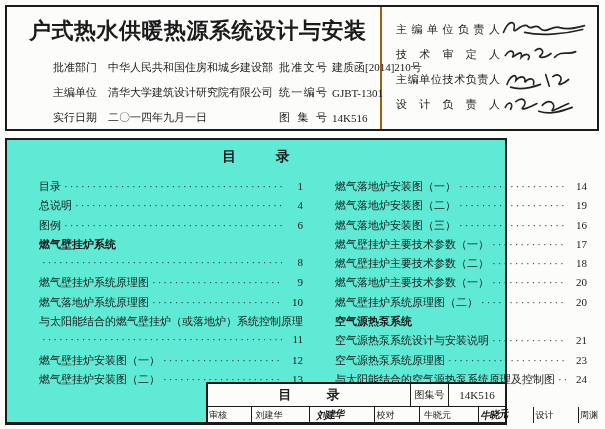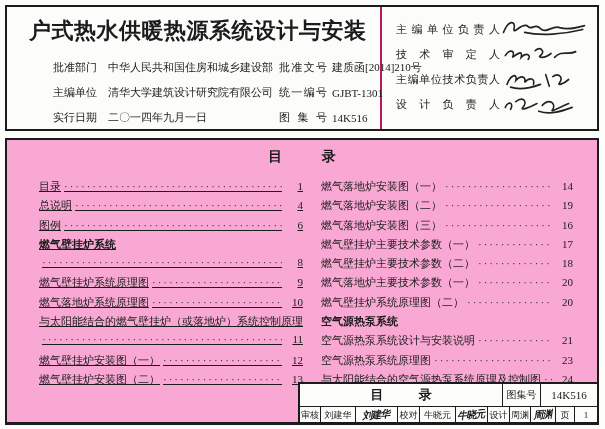--- a/index.html
+++ b/index.html
@@ -9,59 +9,59 @@
     font-family:"Liberation Serif","DejaVu Serif",serif;
     color:#1b1b1b;
   }
   .page { position:relative; width:605px; height:429px; background:#fcfcfb; overflow:hidden; }
 
   
   .header-box {
     position:absolute; left:5px; top:5px; width:594px; height:126px;
     border:2px solid #1b1b1b; display:flex; background:#fcfcfb;
   }
-  .header-left { width:375px; border-right:2px solid #be185d; padding:6px 0 0 14px; }
+  .header-left { width:375px; border-right:2px solid #a16207; padding:6px 0 0 14px; }
   .doc-title { font-size:22px; font-weight:bold; white-space:nowrap; letter-spacing:0.5px; margin:3px 0 0 8px; }
   .meta { margin-top:9px; font-size:11px;margin-left:32px; }
   .meta-row { display:grid; grid-template-columns:50px 166px 48px auto; column-gap:5px; height:25px; align-items:center; white-space:nowrap; }
   .meta-label { }
   .meta-label2 { text-align:justify; text-align-last:justify; }
   .header-right { flex:1; padding:10px 9px 0 14px; }
   .signer-row { display:flex; align-items:center; height:25px; font-size:11px; }
   .signer-label { width:104px; text-align:justify; text-align-last:justify; flex:0 0 auto; }
   .signer-sig { flex:1; height:25px; }
   .signer-sig svg { width:100%; height:100%; }
 
   
   .body-box {
-    position:absolute; left:5px; top:138px; width:594px; height:287px;
-    border:2px solid #1b1b1b; border-bottom-width:3px; background:#f9a8d4;
+    position:absolute; left:5px; top:138px; width:502px; height:287px;
+    border:2px solid #1b1b1b; border-bottom-width:3px; background:#5eead4;
   }
   .toc-title { text-align:center; margin-top:8px; font-size:14px; font-weight:bold; letter-spacing:18px; text-indent:18px; }
   .toc-wrap { display:flex; margin:13px 24px 0 32px; }
   .toc-col { font-size:11px; }
-  .toc-col-left  { width:264px; margin-right:18px;text-decoration:underline; }
+  .toc-col-left  { width:264px; margin-right:32px; }
   .toc-col-right { width:252px; }
   .toc-row { display:flex; align-items:baseline; height:19.3px; white-space:nowrap; overflow:hidden; }
   .toc-row .t { flex:0 0 auto; }
   .toc-row.hdr { font-weight:bold; }
   .dots { flex:1 1 auto; overflow:hidden; margin:0 3px; letter-spacing:2px; color:#2c2c2c; }
   .pg { flex:0 0 18px; text-align:right; }
 
   
   .titleblock {
     position:absolute; right:0; bottom:0; width:299px; height:40px;
     border-top:2px solid #1b1b1b; border-left:2px solid #1b1b1b; background:#fcfcfb;
   }
   .tb-row1 { display:flex; height:23px; border-bottom:1px solid #1b1b1b; }
   .tb-title { flex:1; text-align:center; font-weight:bold; font-size:13px; letter-spacing:16px; text-indent:16px; line-height:22px; }
   .tb-cell { border-left:1px solid #1b1b1b; display:flex; align-items:center; justify-content:center; }
   .tb-atlas-label { width:38px; font-size:10px; }
   .tb-atlas-no { width:57px; font-size:11px; }
-  .tb-row2 { display:grid; grid-template-columns:20px 35px 42px 22px 36px 32px 22px 21px 25px 19px auto; height:16px; font-size:9px; }
+  .tb-row2 { display:grid; grid-template-columns:20px 35px 42px 22px 36px 32px 22px 21px 25px 19px auto; height:16px; font-size:9px;gap:23px; }
   .tb-row2 > div { border-left:1px solid #1b1b1b; display:flex; align-items:center; justify-content:center; overflow:hidden; white-space:nowrap; }
   .tb-row2 > div:first-child { border-left:none; }
   .sig-script { font-weight:bold; font-size:10px; transform:rotate(-5deg) skewX(-14deg); letter-spacing:-1px; }
 </style>
 </head>
 <body>
 
 <div class="page">
 
   <div class="header-box">

